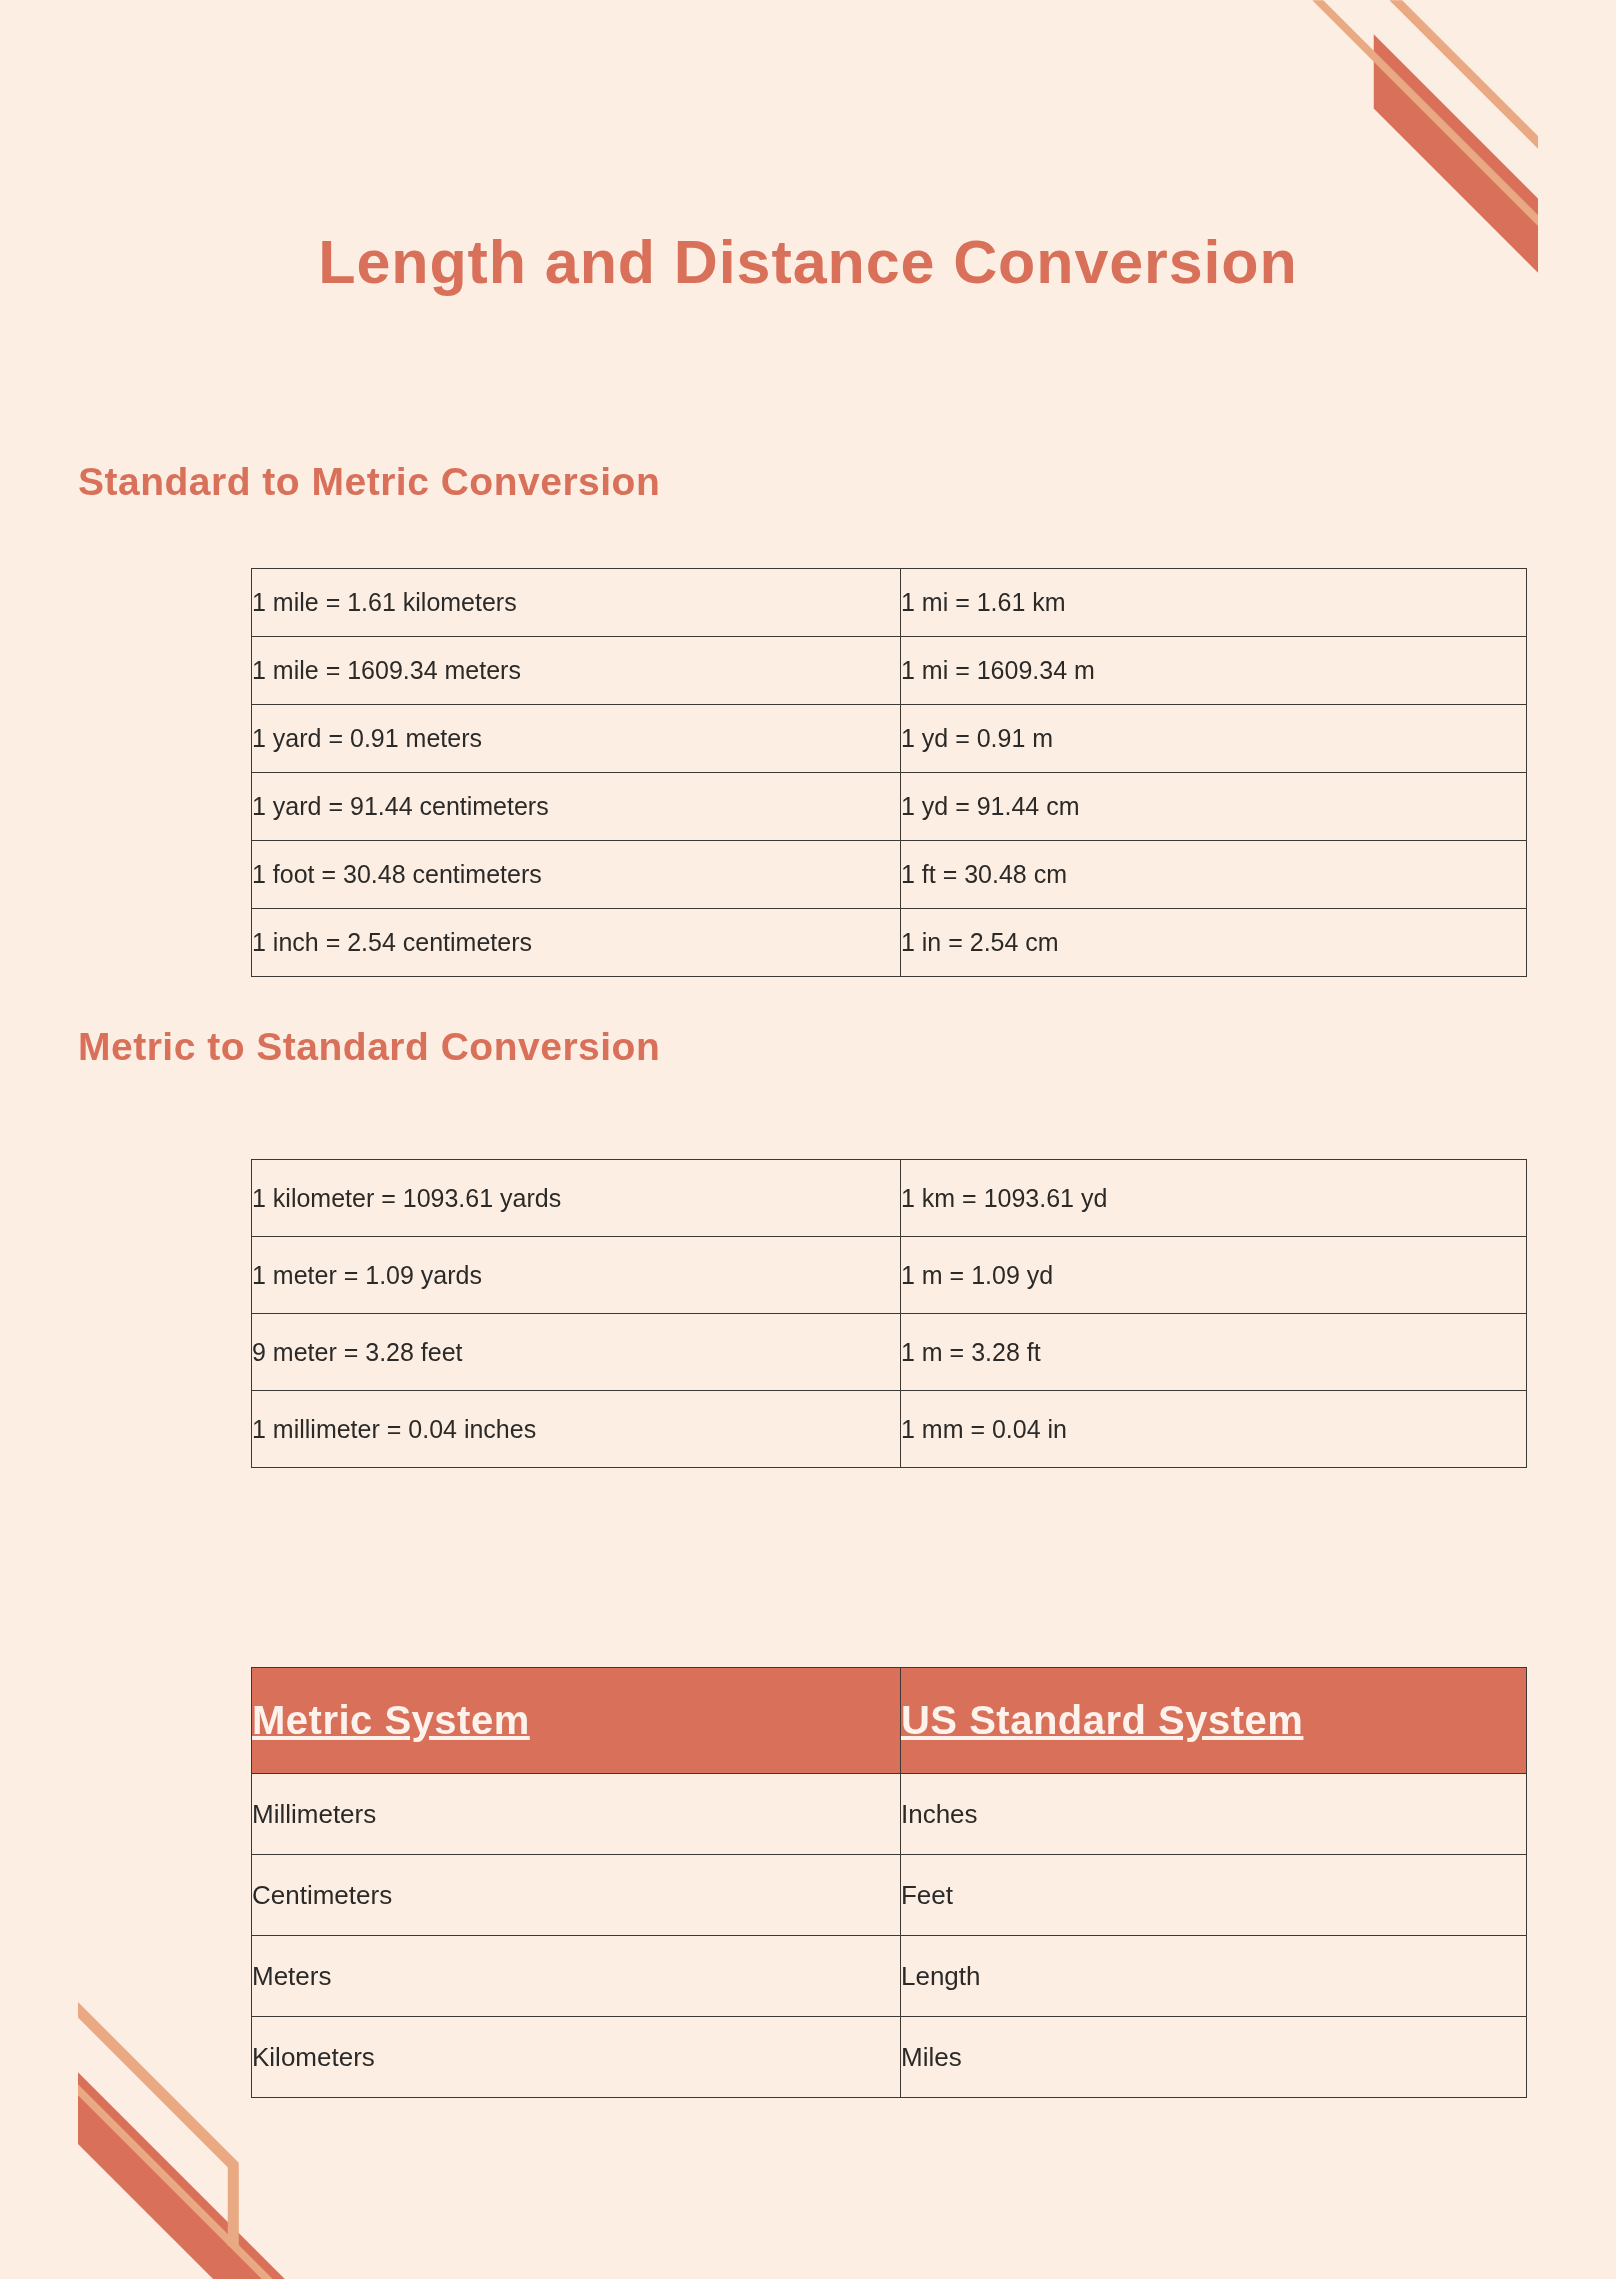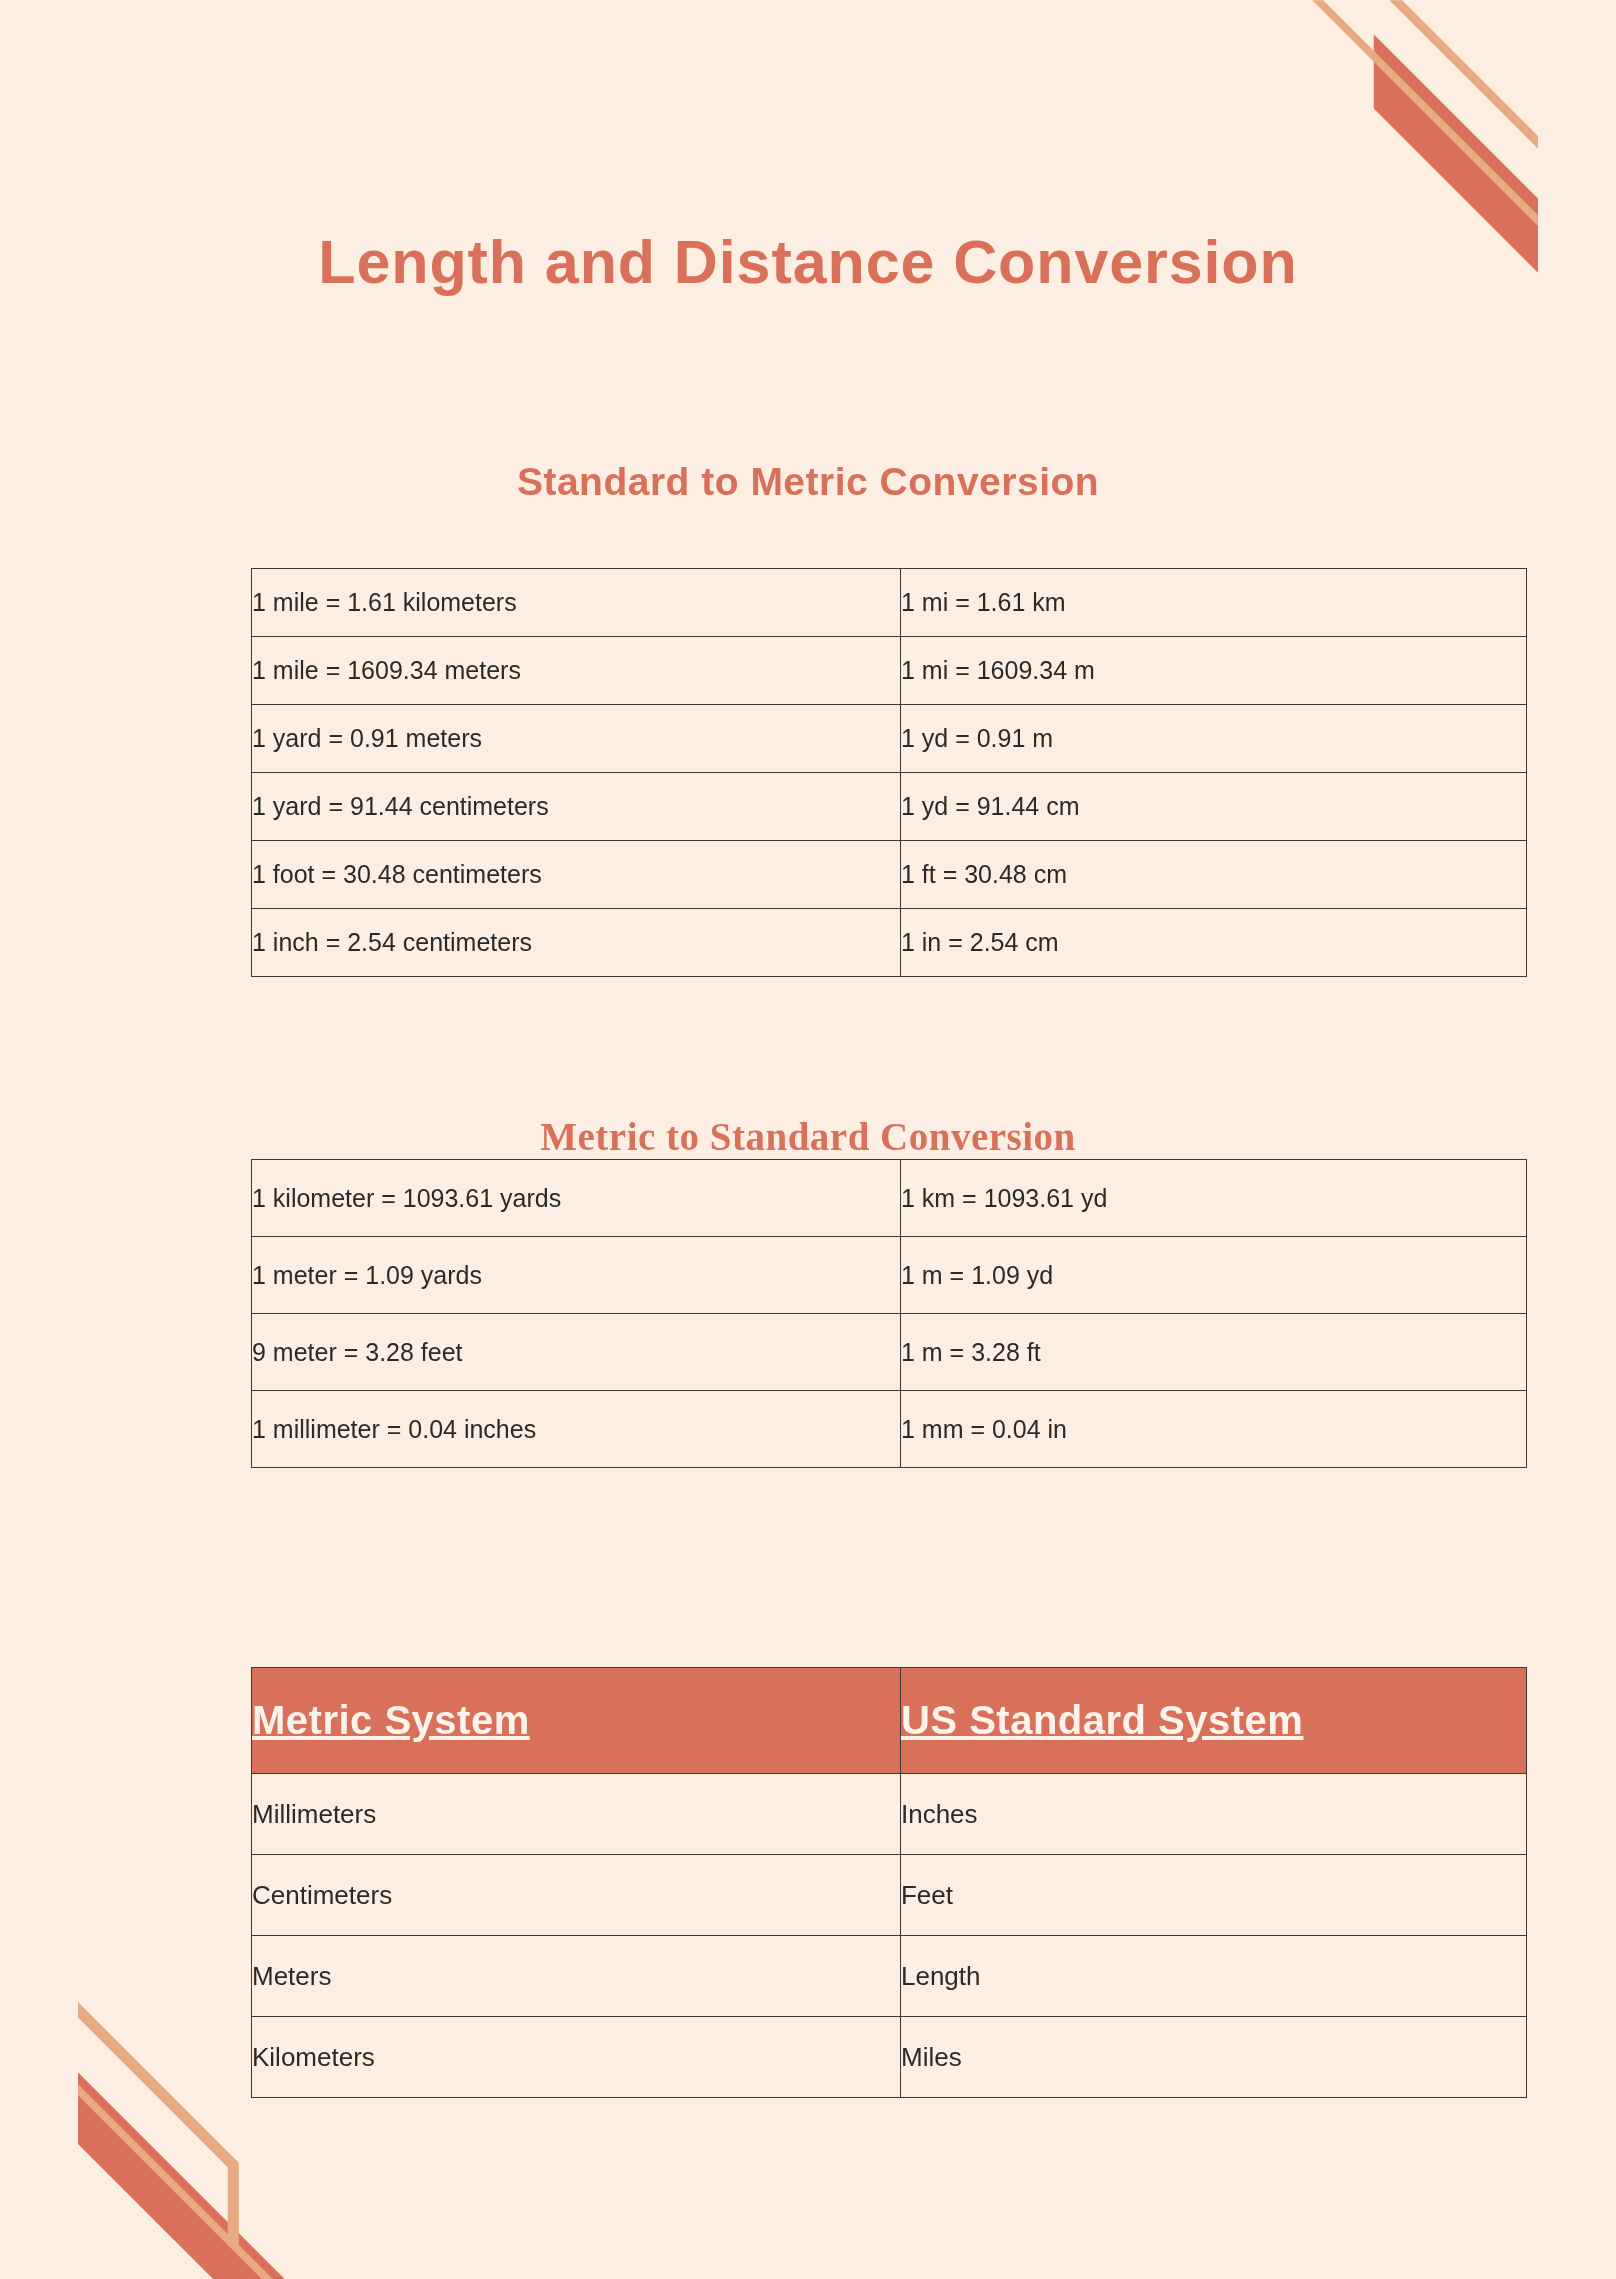--- a/index.html
+++ b/index.html
@@ -28,29 +28,29 @@
     font-size: 61px;
     font-weight: 700;
     letter-spacing: 0.9px;
     color: #d8705a;
     line-height: 1.2;
   }
   .section-heading {
     position: absolute;
     left: 0;
     width: 100%;
-    text-align: center;
+    text-align: left;
     font-size: 39px;
     font-weight: 700;
     letter-spacing: 0.5px;
     color: #d8705a;
     line-height: 1.2;
   }
   #heading-std-metric { top: 459px; }
-  #heading-metric-std { top: 1114px; font-family: Liberation Serif, serif; }
+  #heading-metric-std { top: 1024px; }
 
   table.conv {
     position: absolute;
     left: 173px;
     width: 1276px;
     border-collapse: collapse;
     table-layout: fixed;
     background: #fdeee3;
   }
   table.conv td, table.conv th {

